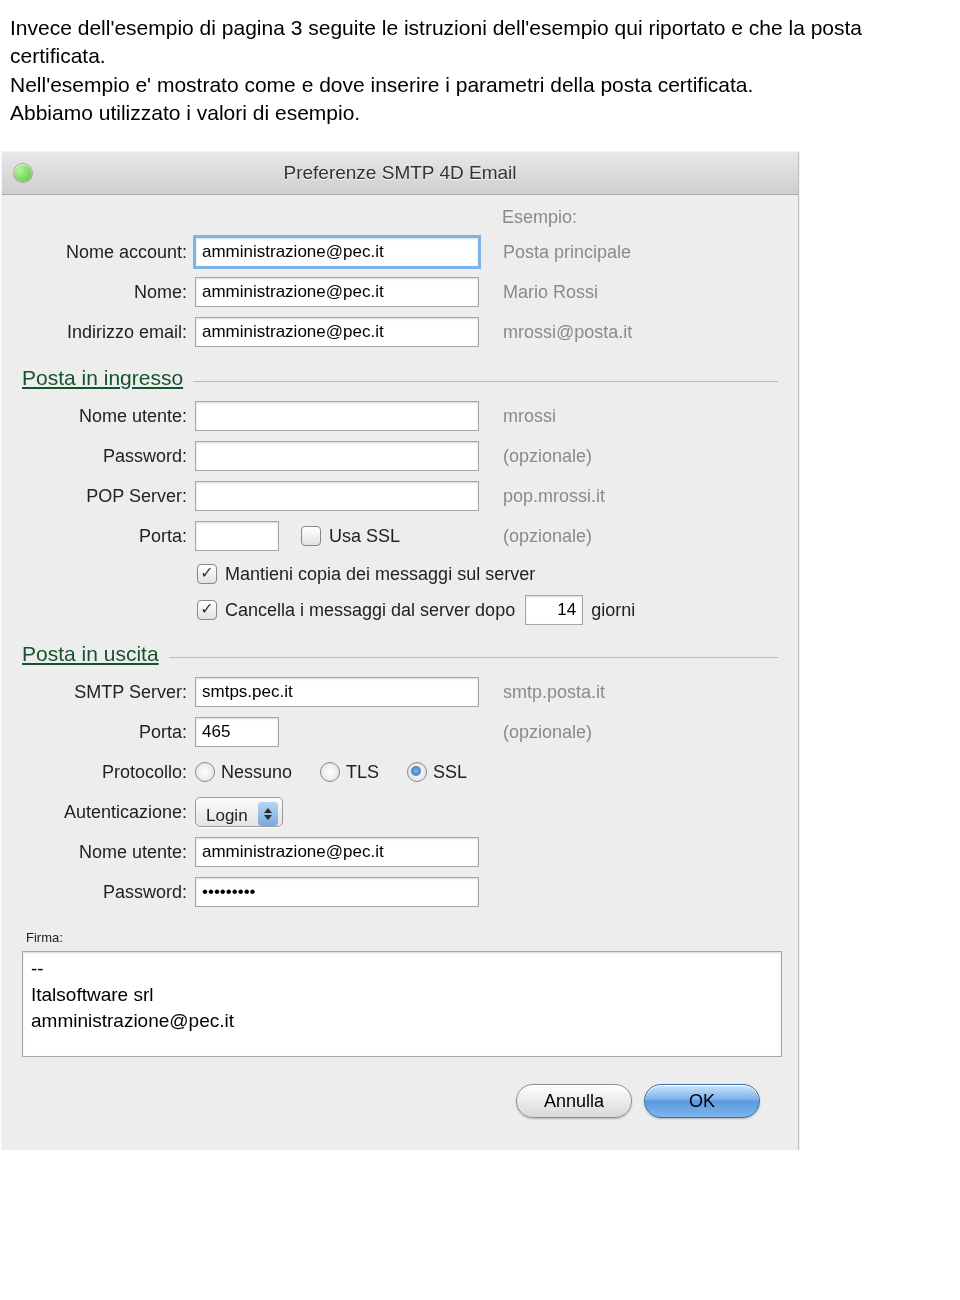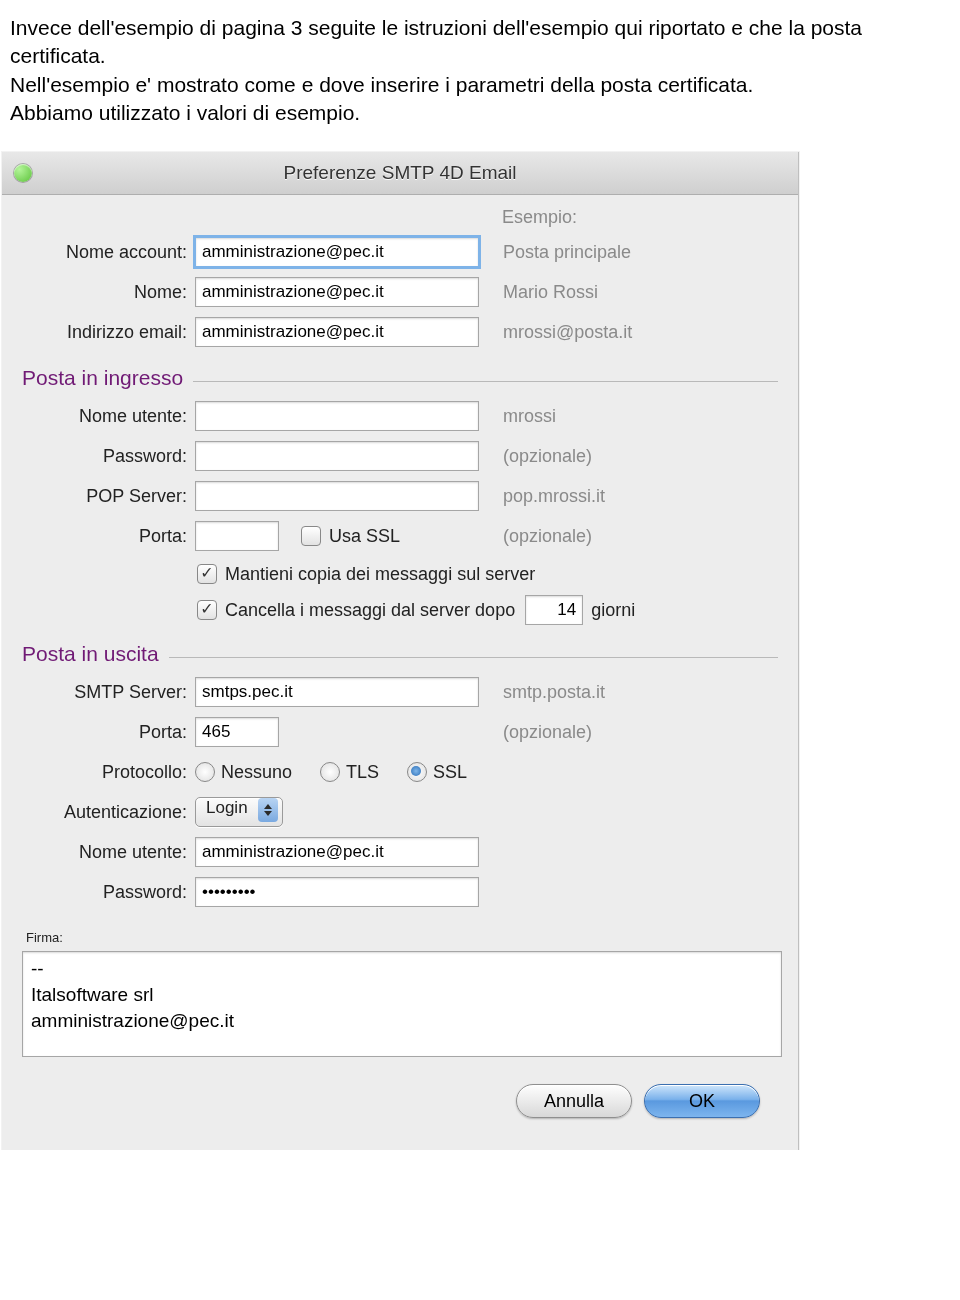--- a/index.html
+++ b/index.html
@@ -96,22 +96,23 @@
   .w-port { width: 70px; }
   .w-days { width: 44px; text-align: right;}
   .section-head {
     display: flex;
     align-items: center;
     margin-top: 14px;
     margin-bottom: 6px;
   }
   .section-head .t {
     font-size: 21px;
-    color: #701a75;
+    color: #14532d;
     padding-right: 10px;
+    text-decoration: underline;
   }
   .section-head .line {
     flex: 1;
     height: 1px;
     background: #b9b9b9;
     margin-top: 6px;
   }
   .chk {
     width: 18px; height: 18px;
     border: 1px solid #888;
@@ -144,21 +145,21 @@
     content: "";
     position: absolute;
     width: 10px; height: 10px;
     background: radial-gradient(#7fb6ea,#2a6db6);
     border-radius: 50%;
     top: 3px; left: 3px;
   }
   .radio-lbl { margin-right: 28px; font-size: 18px; vertical-align: middle;}
   .popup {
     display: inline-flex;
-    align-items: flex-start;
+    align-items: flex-end;
     background: linear-gradient(#fcfcfc,#e3e3e3);
     border: 1px solid #9a9a9a;
     border-radius: 5px;
     height: 28px;
     padding: 0 4px 0 10px;
     box-shadow: 0 1px 0 #fff, inset 0 1px 0 #fff;
     font-size: 17px;
   }
   .popup .arrows {
     margin-left: 10px;

